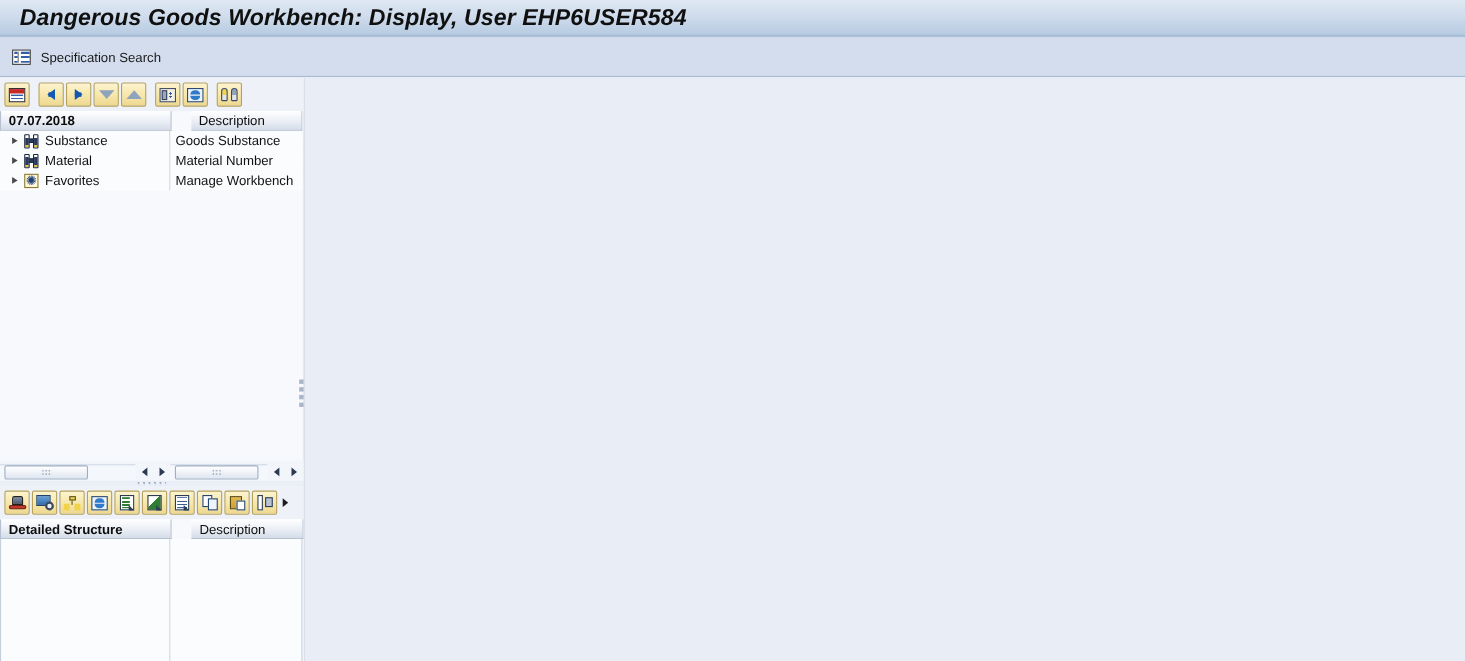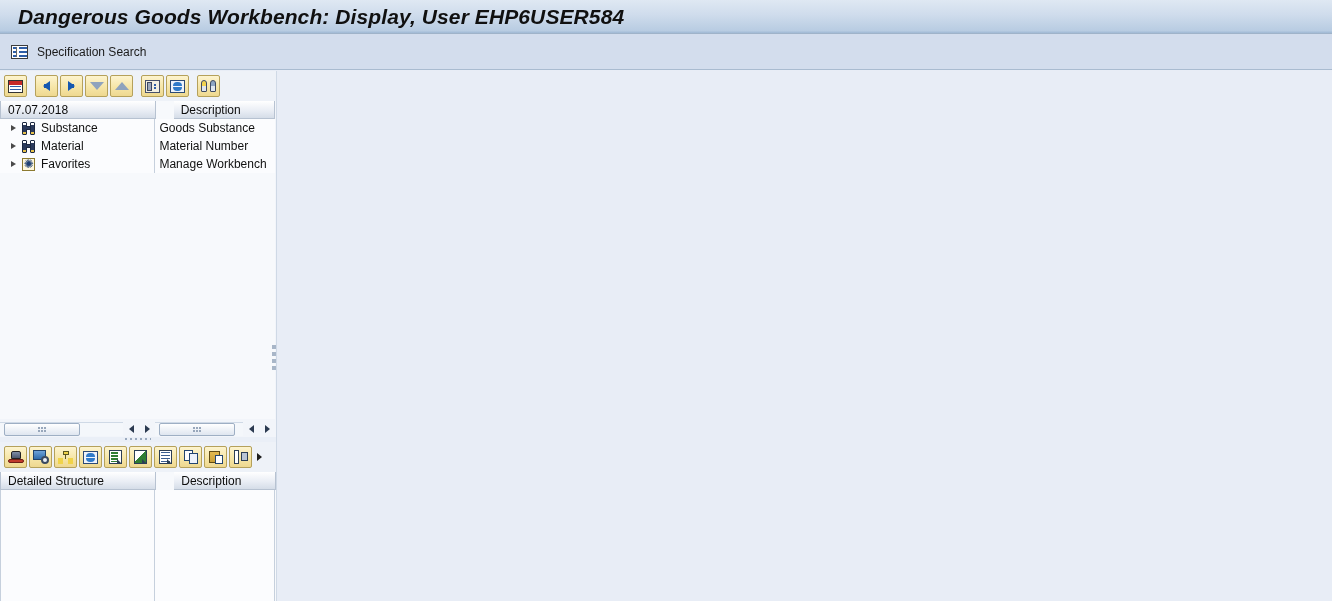--- a/index.html
+++ b/index.html
@@ -358,21 +358,21 @@
     border-top: none;
     box-sizing: border-box;
     font-size: 12px;
     color: #0d0d0d;
     display: flex;
     align-items: center;
     padding-left: 7px;
     overflow: hidden;
     white-space: nowrap;
   }
-  .colhead .c1 { width: 185px; border-left: 1px solid #b7c2d1; }
+  .colhead .c1 { width: 185px; border-left: 1px solid #b7c2d1; font-weight: bold; }
   .colhead .c2 { width: 120px; margin-left: 18px; }
 
   .treerow {
     display: flex;
     height: 18px;
     box-sizing: border-box;
   }
   .treerow .tcell {
     box-sizing: border-box;
     font-size: 12px;

